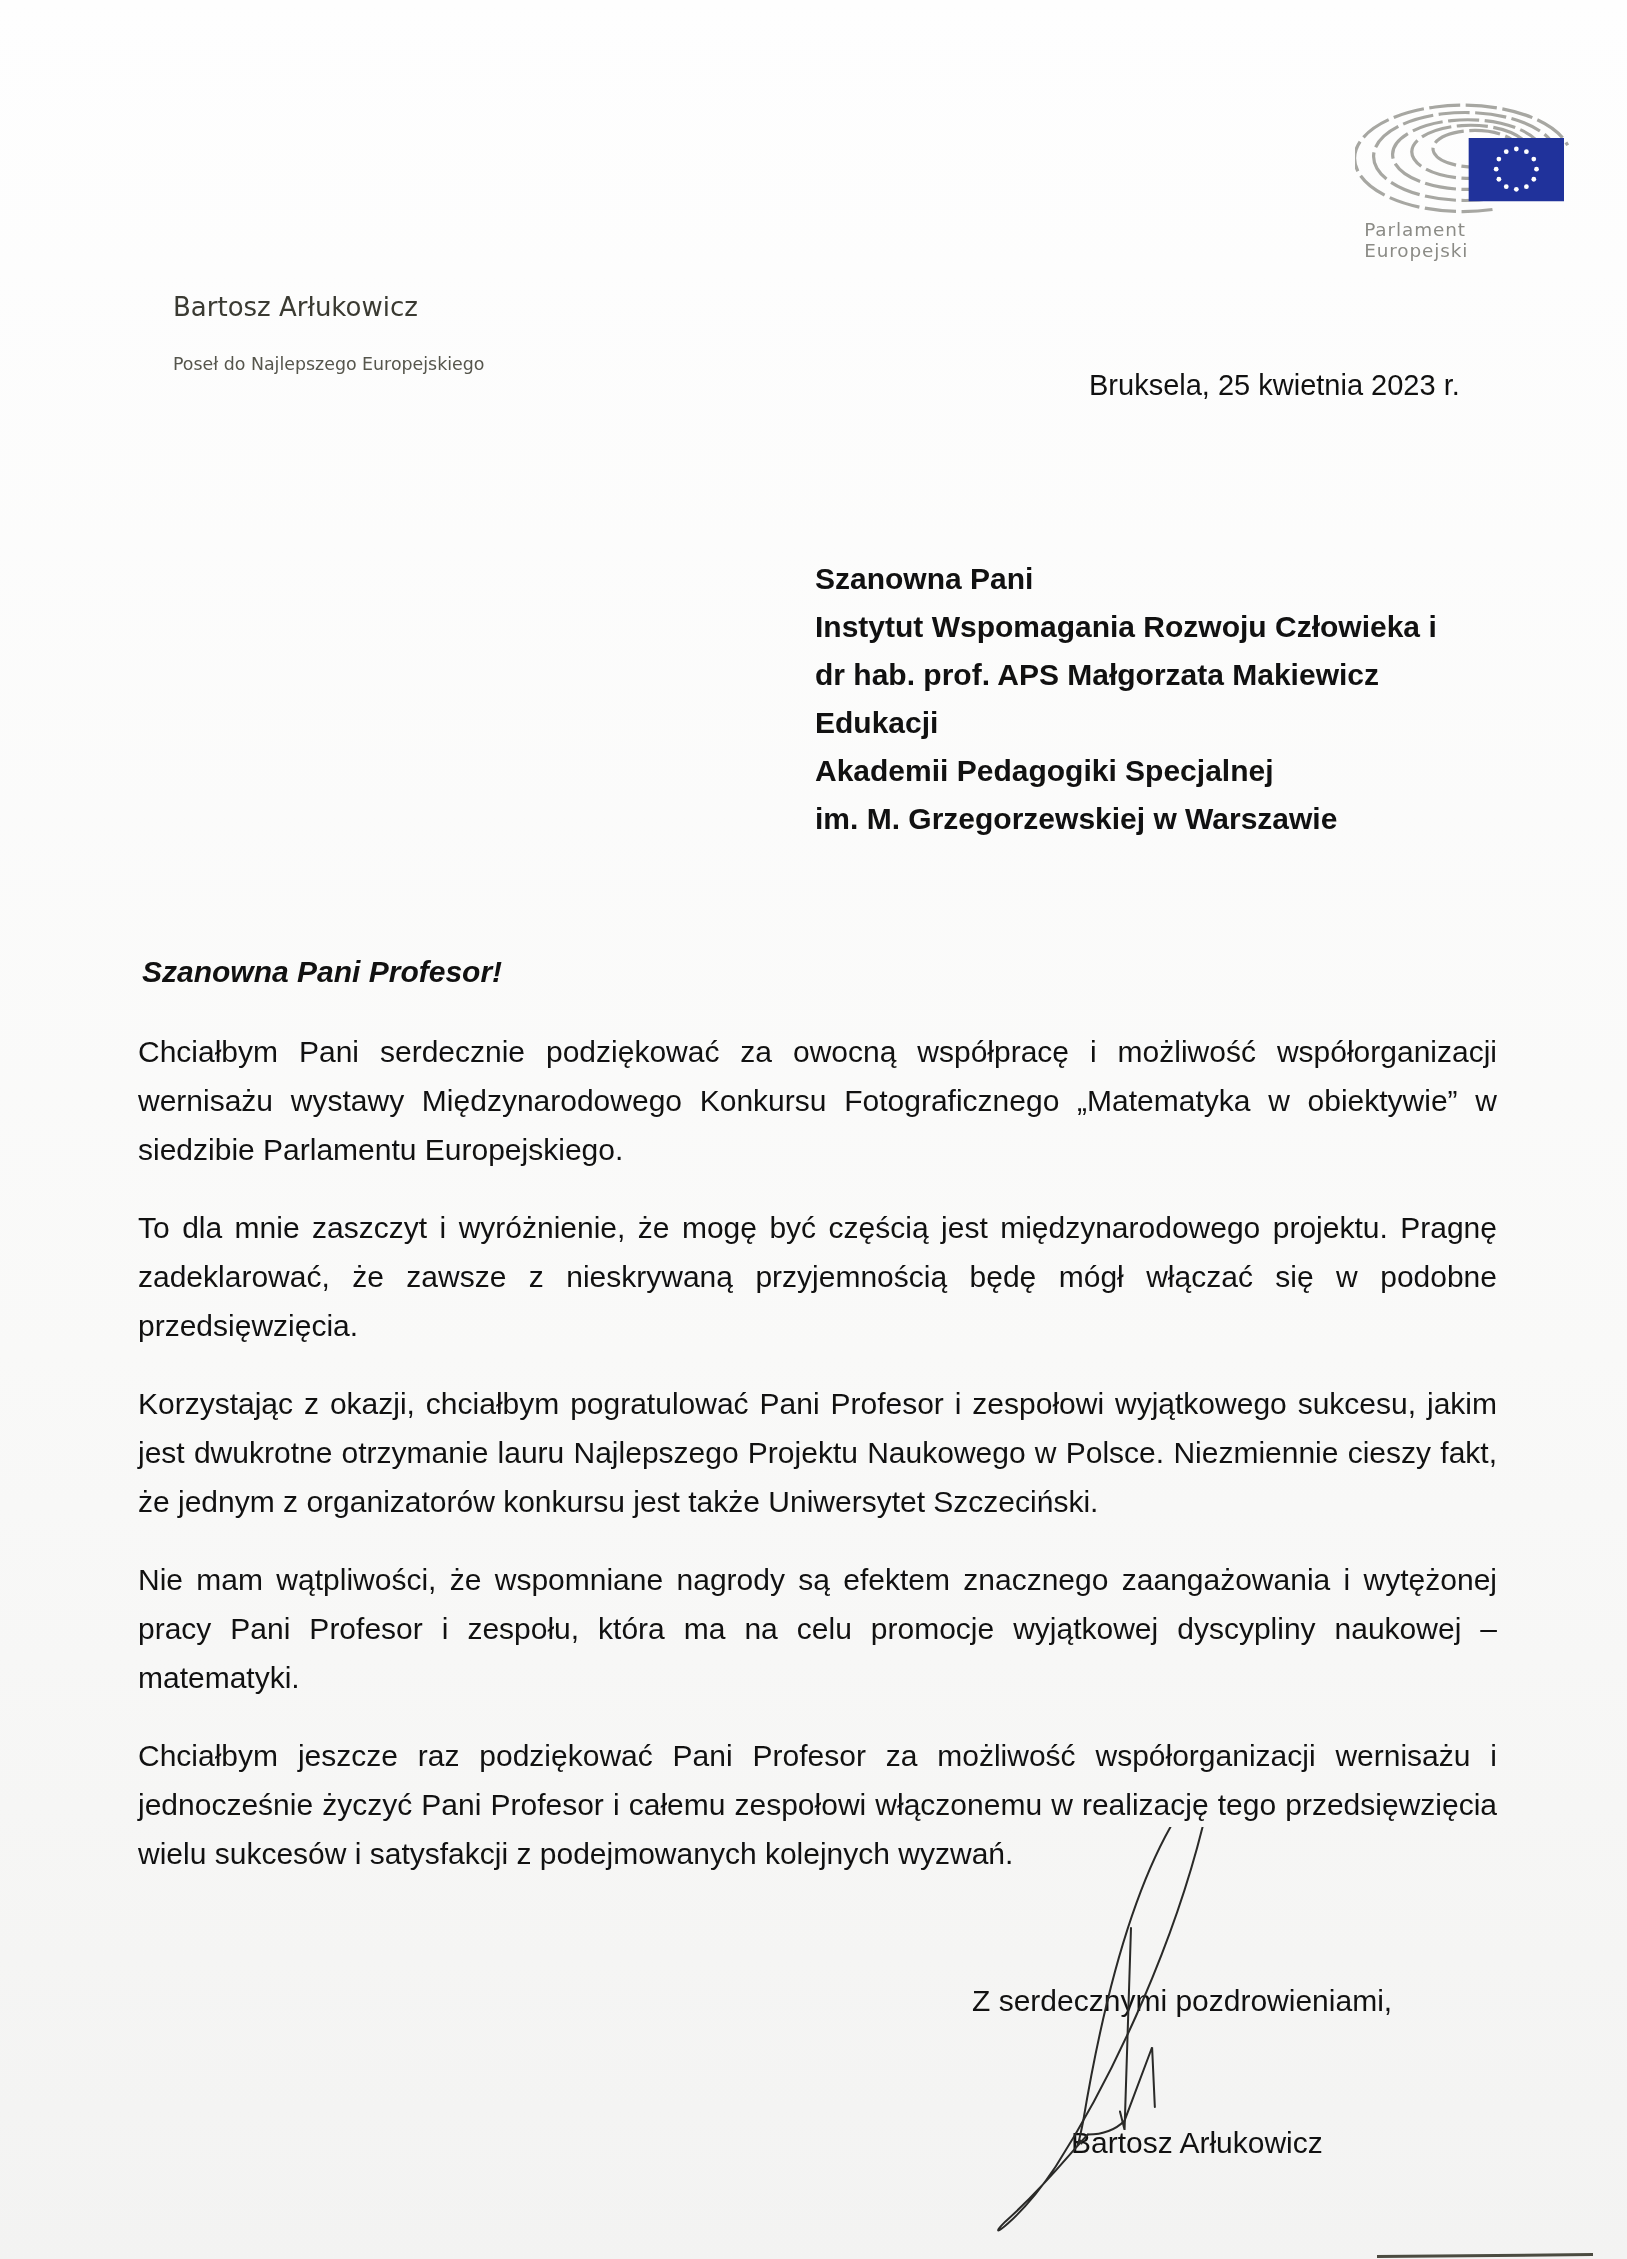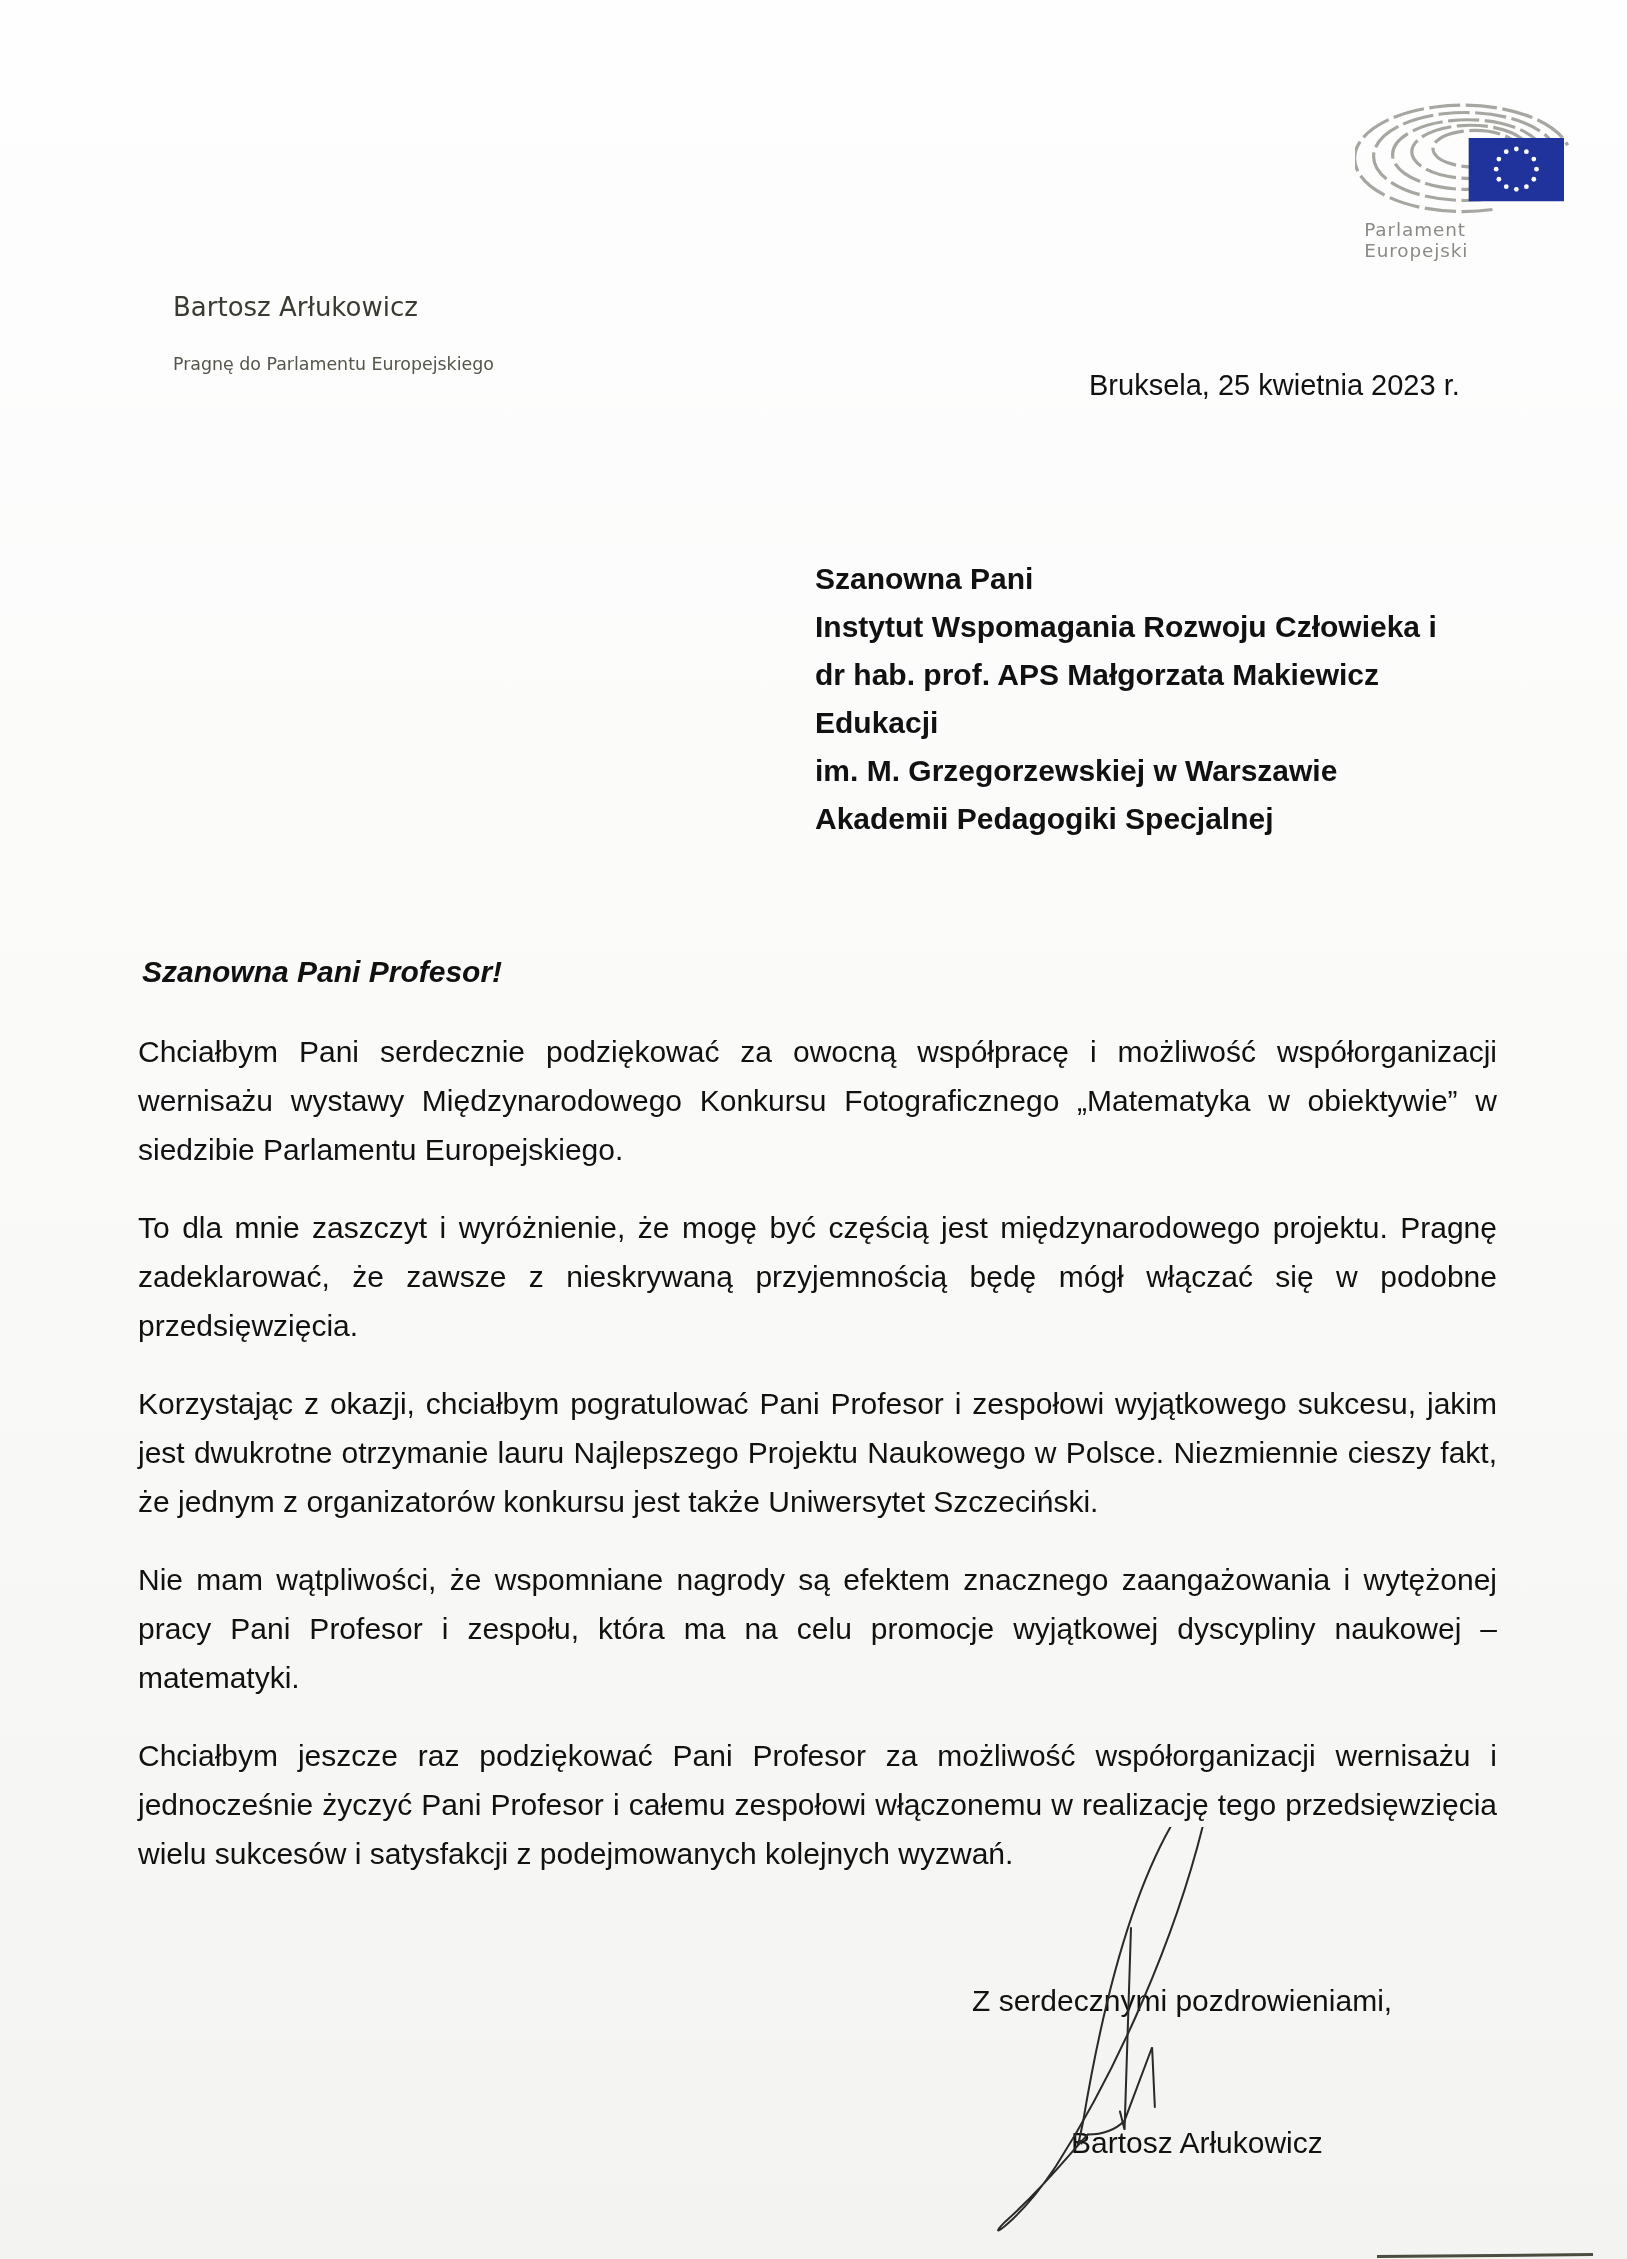--- a/index.html
+++ b/index.html
@@ -69,31 +69,31 @@
           <circle cx="156.94744111674237" cy="97.00000000000001" r="2.6"></circle>
           <circle cx="154" cy="86" r="2.6"></circle>
           <circle cx="156.94744111674234" cy="75" r="2.6"></circle>
           <circle cx="165" cy="66.94744111674235" r="2.6"></circle>
         </g>
     </svg>
     <div class="logo-text">Parlament Europejski</div>
   </div>
 
   <div class="sender-name">Bartosz Arłukowicz</div>
-  <div class="sender-title">Pragnę do Parlamentu Europejskiego</div>
+  <div class="sender-title">Poseł do Najlepszego Europejskiego</div>
 
   <div class="date">Bruksela, 25 kwietnia 2023 r.</div>
 
   <div class="recipient">
     <div>Szanowna Pani</div>
     <div>Instytut Wspomagania Rozwoju Człowieka i</div>
     <div>dr hab. prof. APS Małgorzata Makiewicz</div>
     <div>Edukacji</div>
+    <div>Akademii Pedagogiki Specjalnej</div>
     <div>im. M. Grzegorzewskiej w Warszawie</div>
-    <div>Akademii Pedagogiki Specjalnej</div>
   </div>
 
   <div class="salutation">Szanowna Pani Profesor!</div>
 
   <div class="body">
     <p>Chciałbym Pani serdecznie podziękować za owocną współpracę i możliwość współorganizacji wernisażu wystawy Międzynarodowego Konkursu Fotograficznego „Matematyka w obiektywie” w siedzibie Parlamentu Europejskiego.</p>
     <p>To dla mnie zaszczyt i wyróżnienie, że mogę być częścią jest międzynarodowego projektu. Pragnę zadeklarować, że zawsze z nieskrywaną przyjemnością będę mógł włączać się w podobne przedsięwzięcia.</p>
     <p>Korzystając z okazji, chciałbym pogratulować Pani Profesor i zespołowi wyjątkowego sukcesu, jakim jest dwukrotne otrzymanie lauru Najlepszego Projektu Naukowego w Polsce. Niezmiennie cieszy fakt, że jednym z organizatorów konkursu jest także Uniwersytet Szczeciński.</p>
     <p>Nie mam wątpliwości, że wspomniane nagrody są efektem znacznego zaangażowania i wytężonej pracy Pani Profesor i zespołu, która ma na celu promocje wyjątkowej dyscypliny naukowej – matematyki.</p>
     <p>Chciałbym jeszcze raz podziękować Pani Profesor za możliwość współorganizacji wernisażu i jednocześnie życzyć Pani Profesor i całemu zespołowi włączonemu w realizację tego przedsięwzięcia wielu sukcesów i satysfakcji z podejmowanych kolejnych wyzwań.</p>

